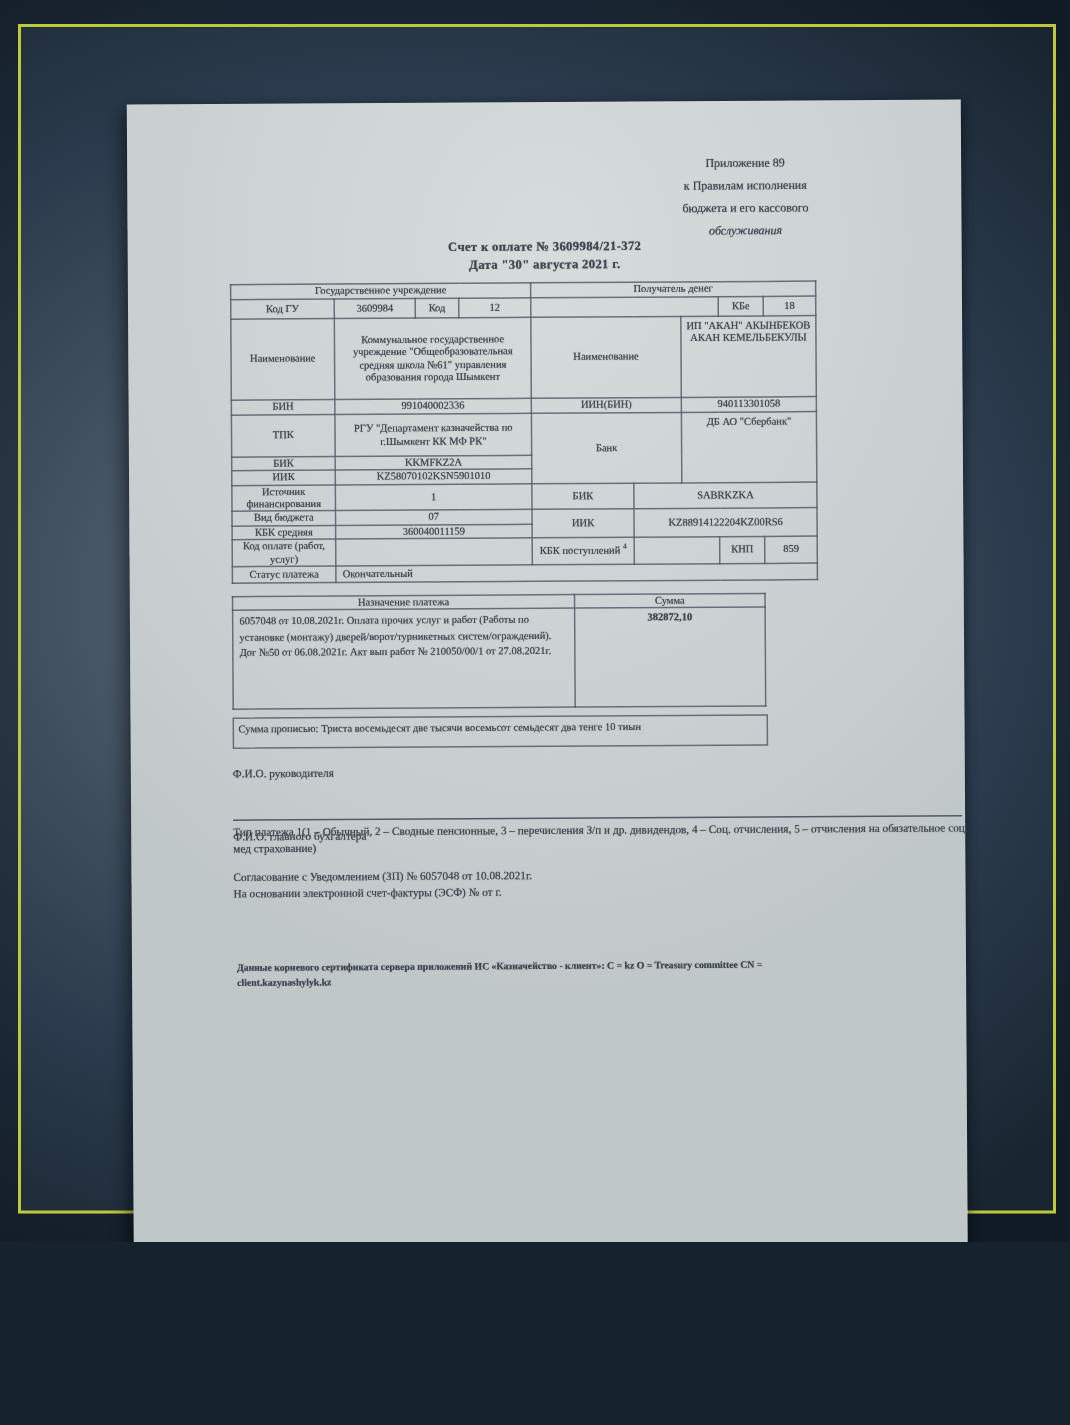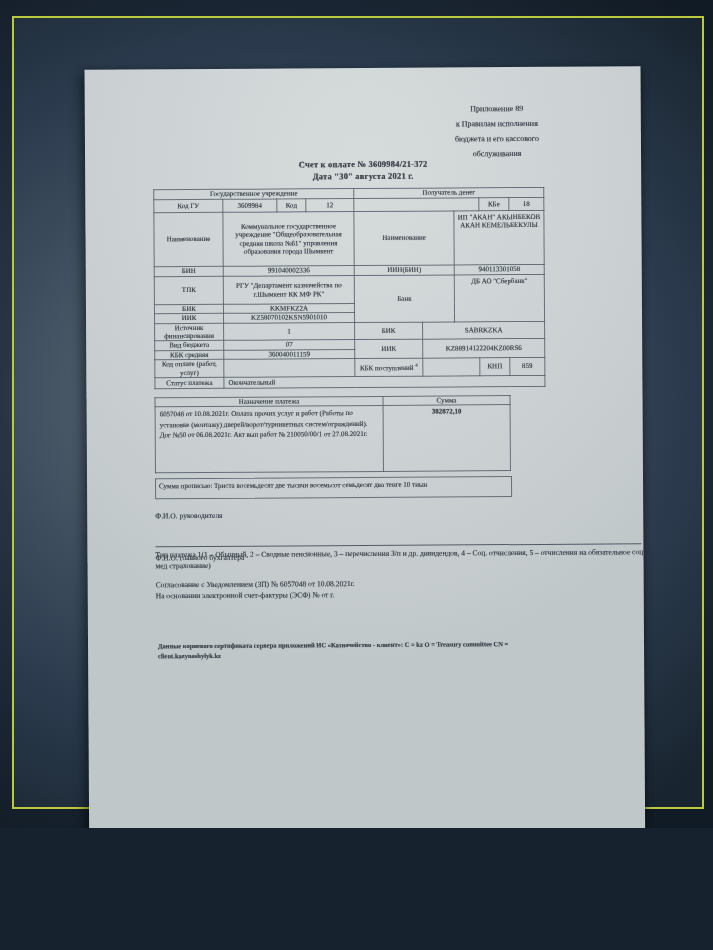--- a/index.html
+++ b/index.html
@@ -79,21 +79,21 @@
 
 <div class="scene">
   <div class="frame"></div>
 
   <div class="paper">
 
     <div class="appendix">
       <div>Приложение 89</div>
       <div>к Правилам исполнения</div>
       <div>бюджета и его кассового</div>
-      <div style="">обслуживания</div>
+      <div style="font-style:italic;">обслуживания</div>
     </div>
 
     <div class="doc-title">
       <div>Счет к оплате № 3609984/21-372</div>
       <div>Дата "30" августа 2021 г.</div>
     </div>
 
     <table class="main-table">
       <colgroup>
         <col style="width:69px">

